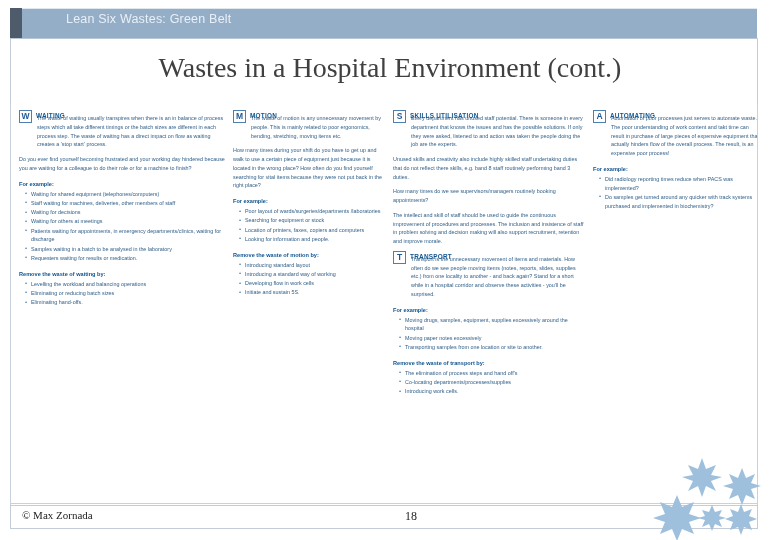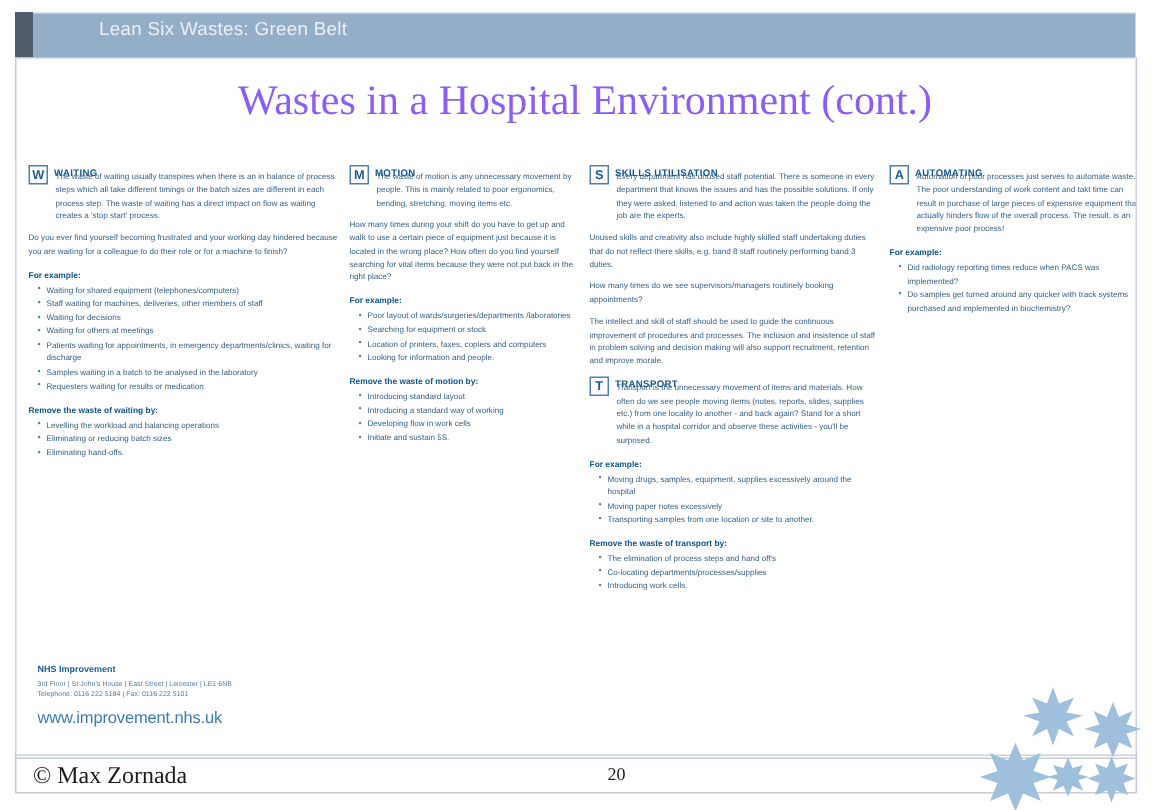--- a/index.html
+++ b/index.html
@@ -44,21 +44,21 @@
     background: #b9c6d6;
   }
   
   #slide-title {
     position: absolute;
     left: 0; top: 52px;
     width: 780px;
     text-align: center;
     font-family: "Liberation Serif", serif;
     font-size: 28px;
-    color: #8b5cf6;
+    color: #404040;
     white-space: nowrap;
   }
   
   #poster {
     position: absolute;
     left: 10px; top: 104px;
     width: 748px; height: 400px;
     background: #ffffff;
     border: 1px solid #c8d2de;
     border-top: none;
@@ -159,21 +159,21 @@
   #footer-rule {
     position: absolute;
     left: 10px; top: 505px;
     width: 747px; height: 1px;
     background: #c3ccd8;
   }
   #footer-copy {
     position: absolute;
     left: 22px; top: 509px;
     font-family: "Liberation Serif", serif;
-    font-size: 16px;
+    font-size: 11px;
     color: #1c1c1c;
   }
   #footer-page {
     position: absolute;
     left: 405px; top: 509px;
     font-family: "Liberation Serif", serif;
     font-size: 12px;
     color: #1c1c1c;
   }
   #edge-left {
@@ -304,31 +304,25 @@
           </div>
           <div class="wintro">Automation of poor processes just serves to automate waste.  The poor understanding of work content and takt time  can result in purchase of large pieces of expensive equipment that actually hinders flow of the overall process.  The result, is an expensive poor process!</div>
           <div class="subhead">For example:</div>
           <ul class="wlist">
             <li>Did radiology reporting times reduce when PACS was implemented?</li>
             <li>Do samples get turned around any quicker with track systems purchased and implemented in biochemistry?</li>
           </ul>
         </div>
       </div>
 
-    <div id="nhs-footer">
-      <div id="nhs-name">NHS Improvement</div>
-      <div class="nhs-addr">3rd Floor | St John's House | East Street | Leicester | LE1 6NB</div>
-      <div class="nhs-addr">Telephone: 0116 222 5184 | Fax: 0116 222 5101</div>
-      <div id="nhs-url">www.improvement.nhs.uk</div>
-    </div>
   </div>
 
   <div id="footer-rule"></div>
   <div id="footer-copy">© Max Zornada</div>
-  <div id="footer-page">20</div>
+  <div id="footer-page">18</div>
 
   <div id="stars">
     <svg width="130" height="85" viewBox="0 0 130 85">
       <g class="star">
         <path d="M52 3 L56 14 L66 10 L61 20 L72 22 L61 26 L66 36 L56 31 L52 42 L48 31 L38 36 L43 26 L32 22 L43 20 L38 10 L48 14 Z"></path>
       </g>
       <g class="star">
         <path d="M92 13 L96 23 L105 19 L101 28 L111 31 L101 34 L105 44 L96 40 L92 50 L88 40 L79 44 L83 34 L73 31 L83 28 L79 19 L88 23 Z"></path>
       </g>
       <g class="star">

